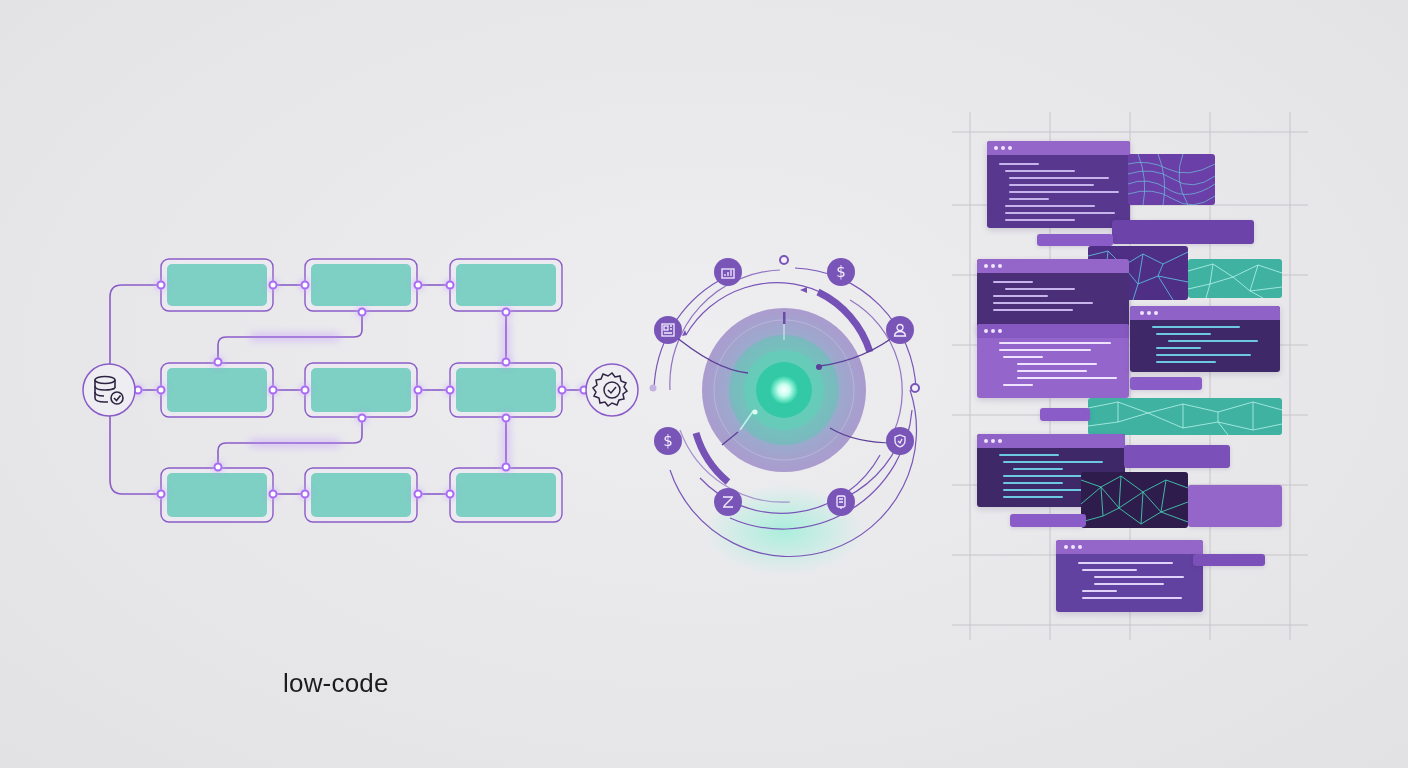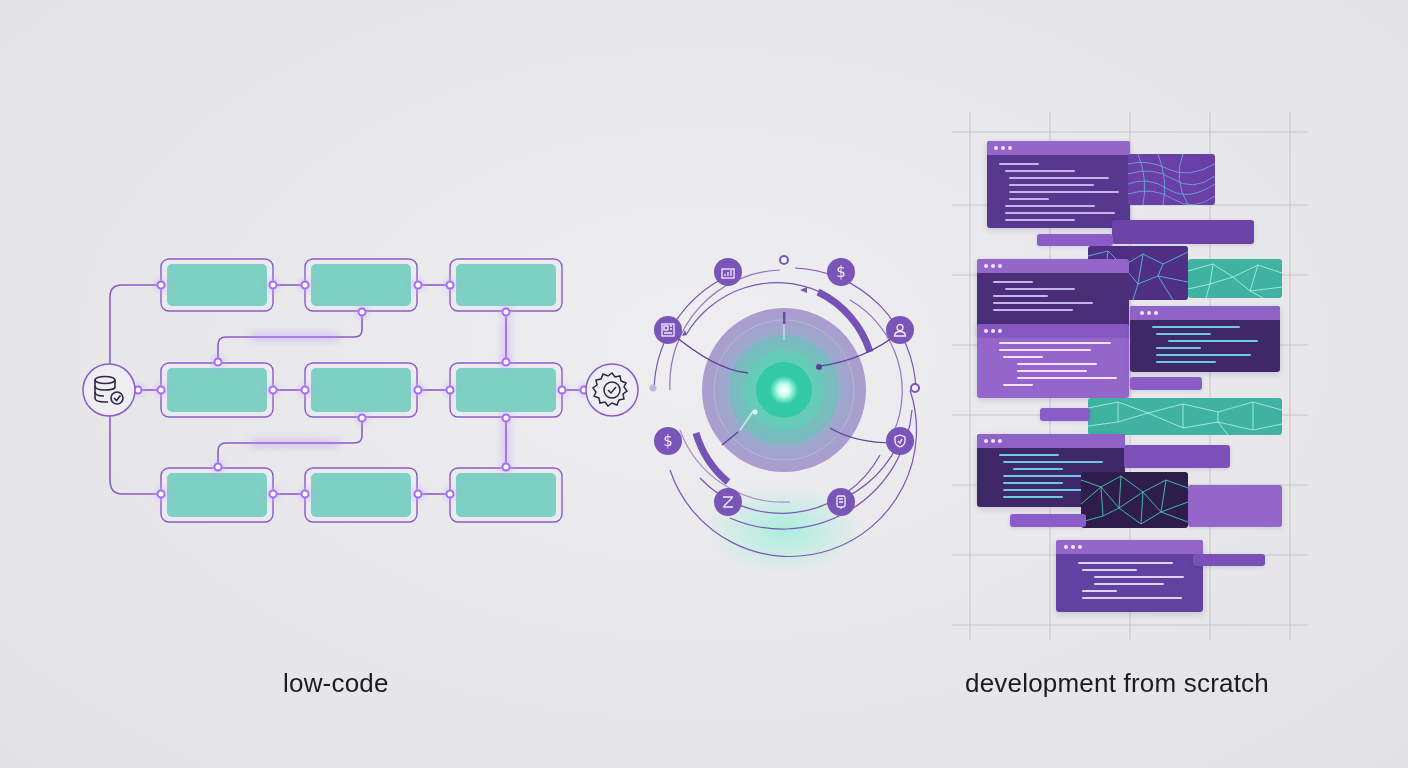--- a/index.html
+++ b/index.html
@@ -463,14 +463,13 @@
       <div class="codeline" style="left:22px;top:8px;width:95px;background:#e1d2fa"></div>
       <div class="codeline" style="left:26px;top:15px;width:55px;background:#e1d2fa"></div>
       <div class="codeline" style="left:38px;top:22px;width:90px;background:#e1d2fa"></div>
       <div class="codeline" style="left:38px;top:29px;width:70px;background:#e1d2fa"></div>
       <div class="codeline" style="left:26px;top:36px;width:35px;background:#e1d2fa"></div>
       <div class="codeline" style="left:26px;top:43px;width:100px;background:#e1d2fa"></div>
     </div>
   </div>
   <div class="strip" style="left:243px;top:444px;width:72px;height:12px;background:#7b50b8;"></div>
 
-  <div class="caption" style="left:15px;top:558px;">development from scratch</div>
 </div>
 
 </body></html>

